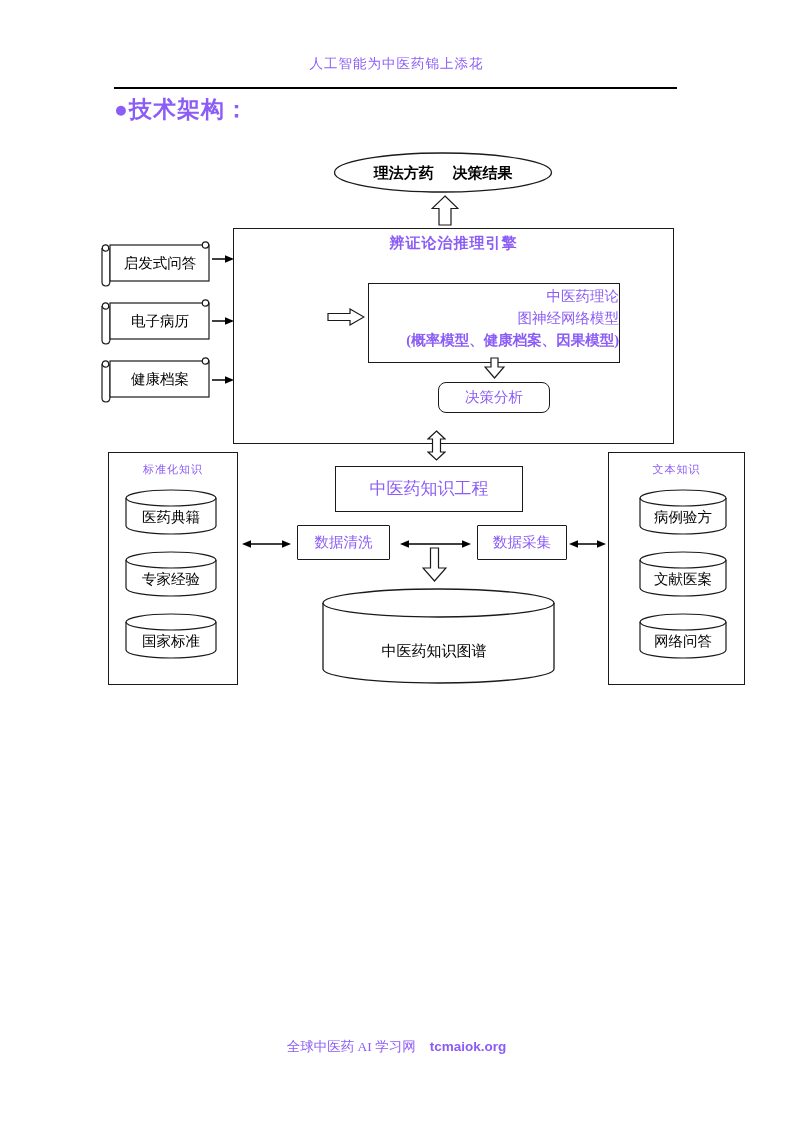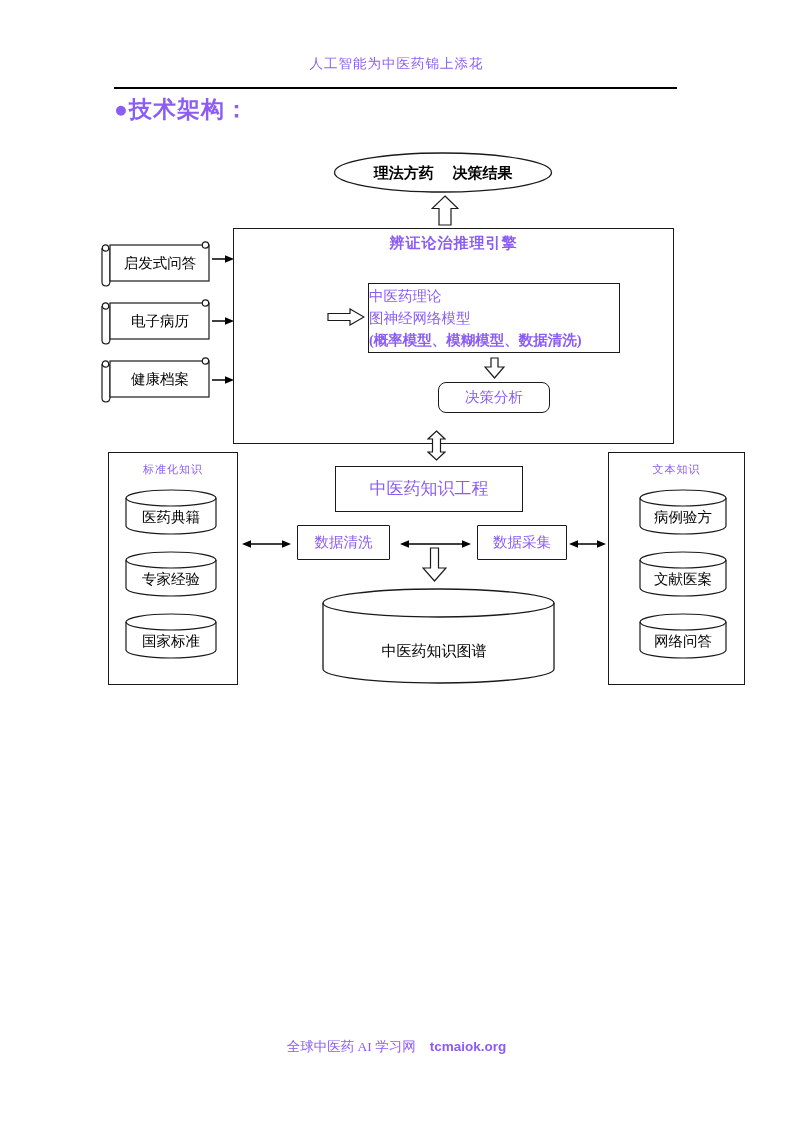--- a/index.html
+++ b/index.html
@@ -9,22 +9,22 @@
   .box{border:1.2px solid #1a1a1a;background:#fff;box-sizing:border-box;}
   .thick{border-width:1.5px;}
   .rounded{border-radius:1px;}
   .header-text{top:55px;left:0;width:100%;text-align:center;font-size:13.5px;letter-spacing:1px;}
   .divider{top:87px;left:114px;width:563px;height:2px;background:#000;}
   .section-title{top:94px;left:114px;font-family:"Liberation Sans","DejaVu Sans",sans-serif;
                  font-weight:bold;font-size:23px;letter-spacing:1px;}
   .engine-title{margin-top:5px;text-align:center;font-weight:bold;font-size:15px;letter-spacing:1px;}
   .term-box{left:265px;top:261px;width:54px;height:139px;padding-top:14px;
             font-size:14.5px;line-height:22px;text-align:center;}
-  .model-box{left:368px;top:283px;width:252px;height:70px;padding-top:1px;
-             font-size:14.5px;line-height:22px;text-align:left;}
+  .model-box{left:368px;top:283px;width:252px;height:80px;padding-top:1px;
+             font-size:14.5px;line-height:22px;text-align:right;}
   .model-bold{font-weight:bold;}
   .decision-box{left:438px;top:382px;width:112px;height:31px;line-height:29px;
                 font-size:14.5px;text-align:center;border-radius:8px;}
   .ke-box{left:335px;top:466px;width:188px;height:46px;line-height:44px;
           font-size:17px;text-align:center;border-width:1.4px;}
   .panel-title{margin-top:9px;text-align:center;font-size:11px;letter-spacing:1px;}
   .pill{font-size:14.5px;text-align:center;line-height:33px;}
   .footer{top:1038px;left:0;width:100%;text-align:center;font-size:13.5px;}
   .footer b{font-family:"Liberation Sans","DejaVu Sans",sans-serif;margin-left:14px;}
   svg{display:block;}
@@ -54,21 +54,21 @@
   </div>
 
 
   <svg class="s" style="left:327px;top:308px;" width="38" height="18">
     <polygon points="1,5.5 23,5.5 23,1 37,9 23,17 23,12.5 1,12.5" fill="#fff" stroke="#1a1a1a" stroke-width="1.2"></polygon>
   </svg>
 
   <div class="s box model-box">
     <div>中医药理论</div>
     <div>图神经网络模型</div>
-    <div class="model-bold">(概率模型、模糊模型、数据清洗)</div>
+    <div class="model-bold">(概率模型、健康档案、因果模型)</div>
   </div>
 
   <svg class="s" style="left:484px;top:357px;" width="21" height="22">
     <polygon points="7,1 14,1 14,10 20,10 10.5,21 1,10 7,10" fill="#fff" stroke="#1a1a1a" stroke-width="1.2"></polygon>
   </svg>
 
   <div class="s box decision-box">
     <span>决策分析</span>
   </div>
 

